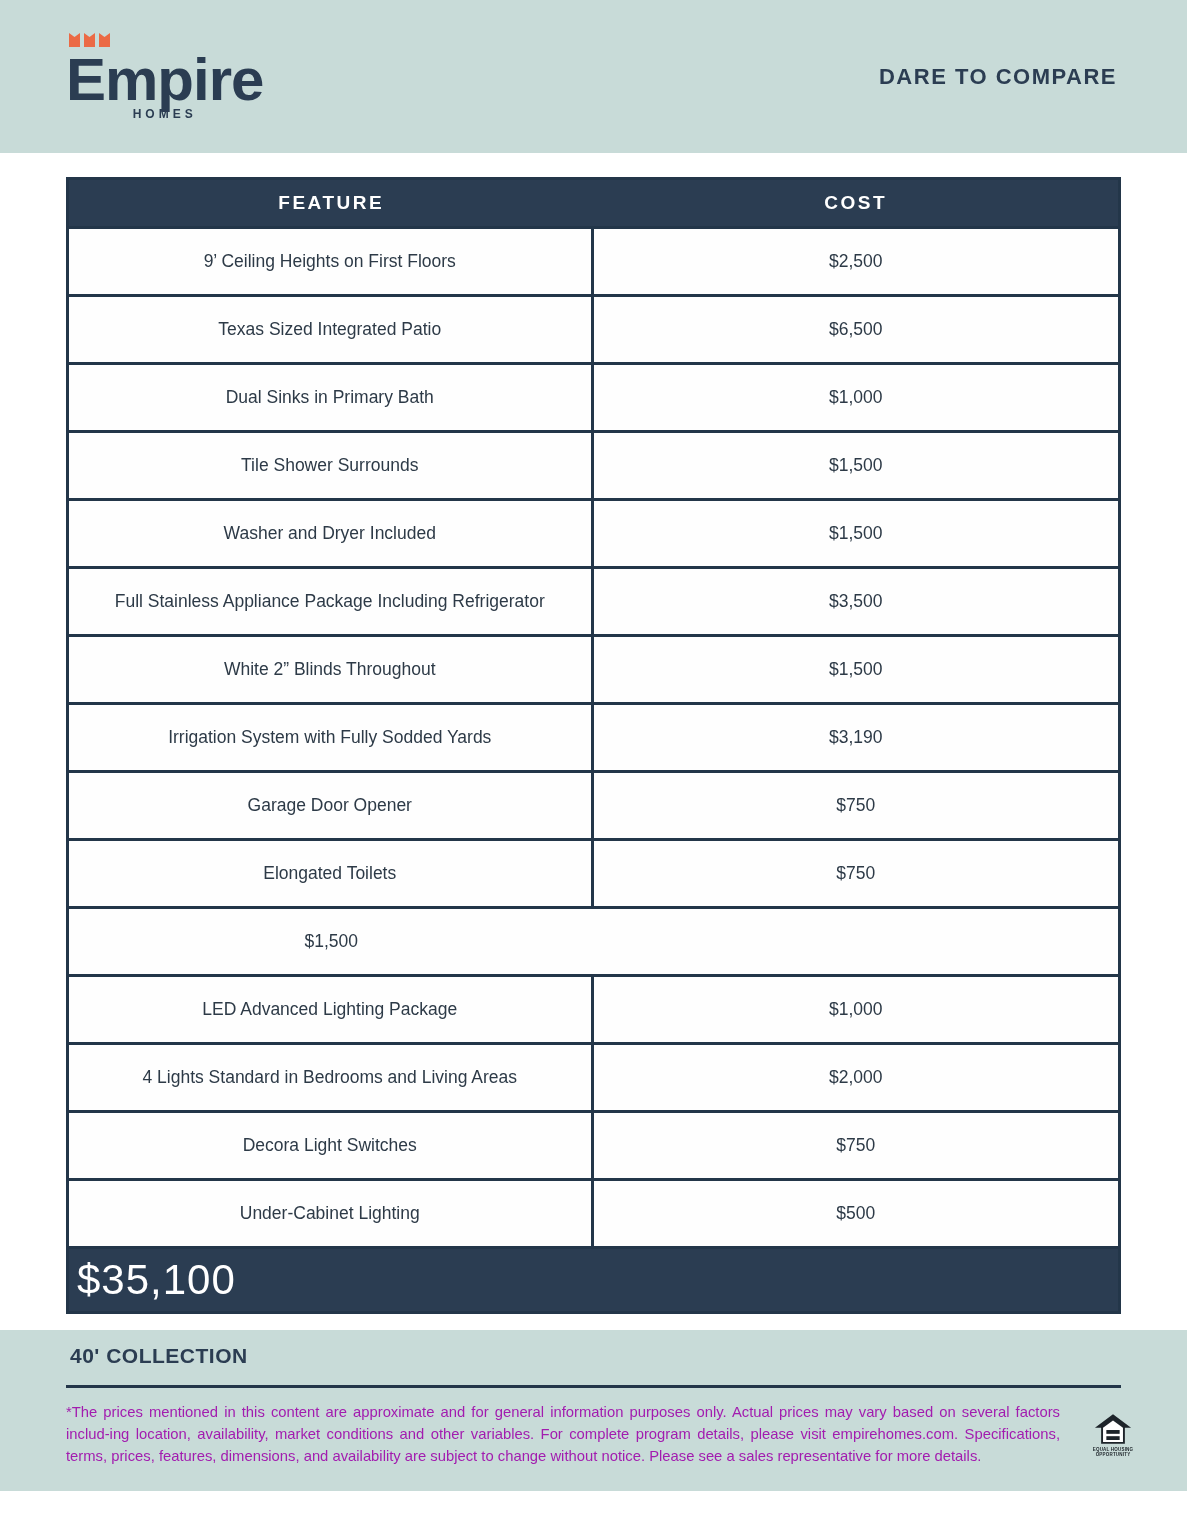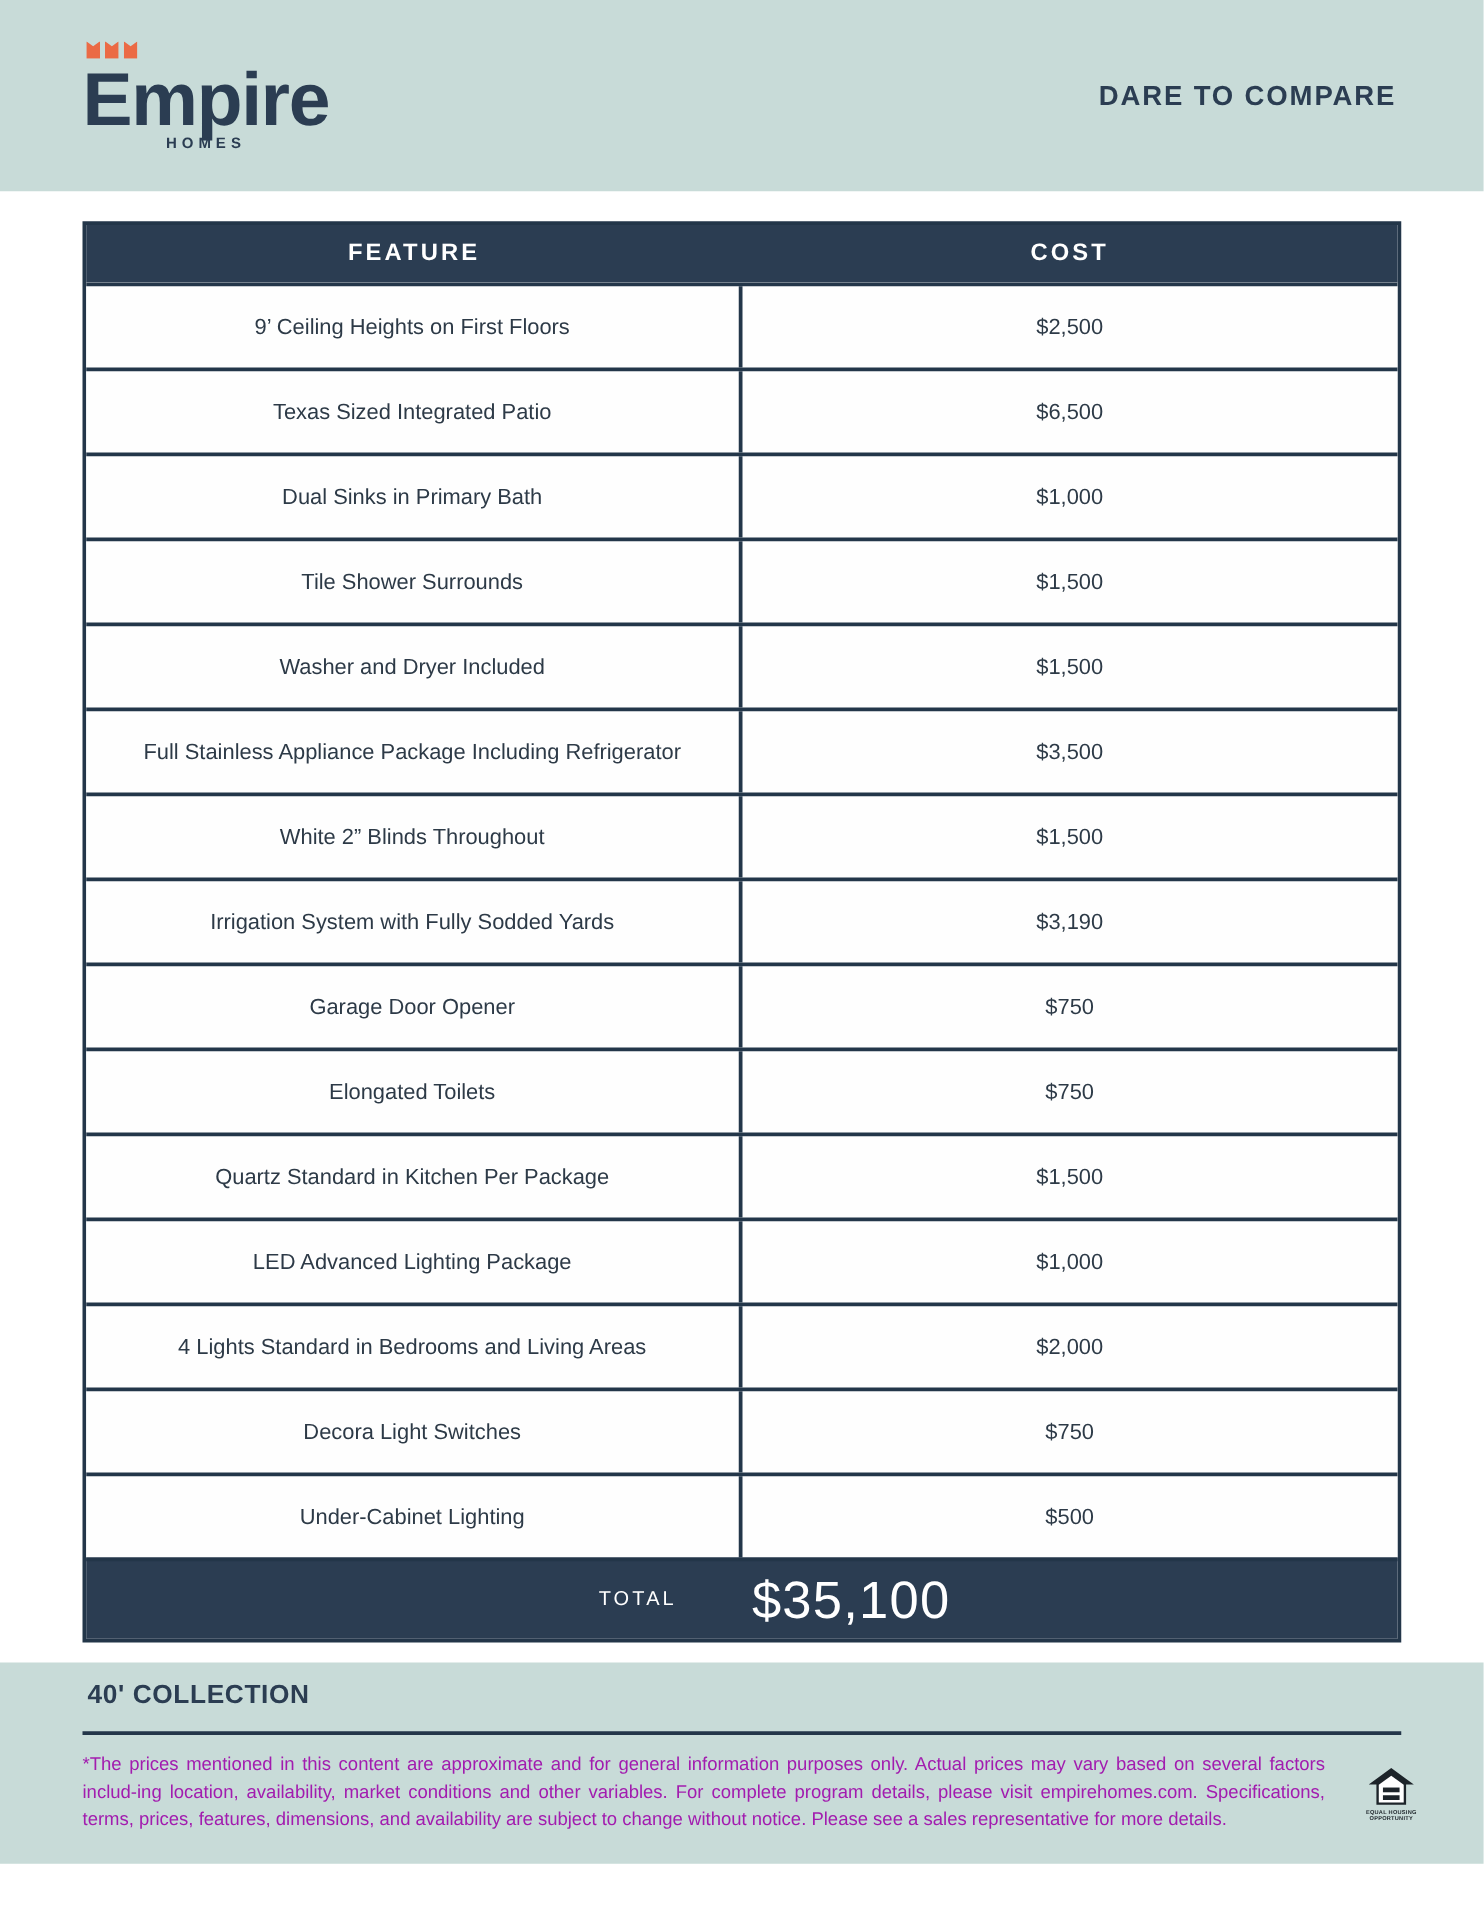--- a/index.html
+++ b/index.html
@@ -165,21 +165,20 @@
       </div>
       <div class="trow">
         <div class="cell feature">Garage Door Opener</div>
         <div class="cell cost">$750</div>
       </div>
       <div class="trow">
         <div class="cell feature">Elongated Toilets</div>
         <div class="cell cost">$750</div>
       </div>
       <div class="trow">
-        <div class="cell feature">Quartz Standard in Kitchen Per Package</div>
         <div class="cell cost">$1,500</div>
       </div>
       <div class="trow">
         <div class="cell feature">LED Advanced Lighting Package</div>
         <div class="cell cost">$1,000</div>
       </div>
       <div class="trow">
         <div class="cell feature">4 Lights Standard in Bedrooms and Living Areas</div>
         <div class="cell cost">$2,000</div>
       </div>
@@ -187,21 +186,20 @@
         <div class="cell feature">Decora Light Switches</div>
         <div class="cell cost">$750</div>
       </div>
       <div class="trow">
         <div class="cell feature">Under-Cabinet Lighting</div>
         <div class="cell cost">$500</div>
       </div>
     </div>
 
   <div class="total-row">
-    <div class="total-label">TOTAL</div>
     <div class="total-value">$35,100</div>
   </div>
 </div>
 
 <div class="bottom-band">
   <div class="collection-title">40' COLLECTION</div>
   <div class="rule"></div>
   <p class="disclaimer">*The prices mentioned in this content are approximate and for general information purposes only. Actual prices may vary based on several factors includ-ing location, availability, market conditions and other variables. For complete program details, please visit empirehomes.com. Specifications, terms, prices, features, dimensions, and availability are subject to change without notice. Please see a sales representative for more details.</p>
 
   <div class="eho">

